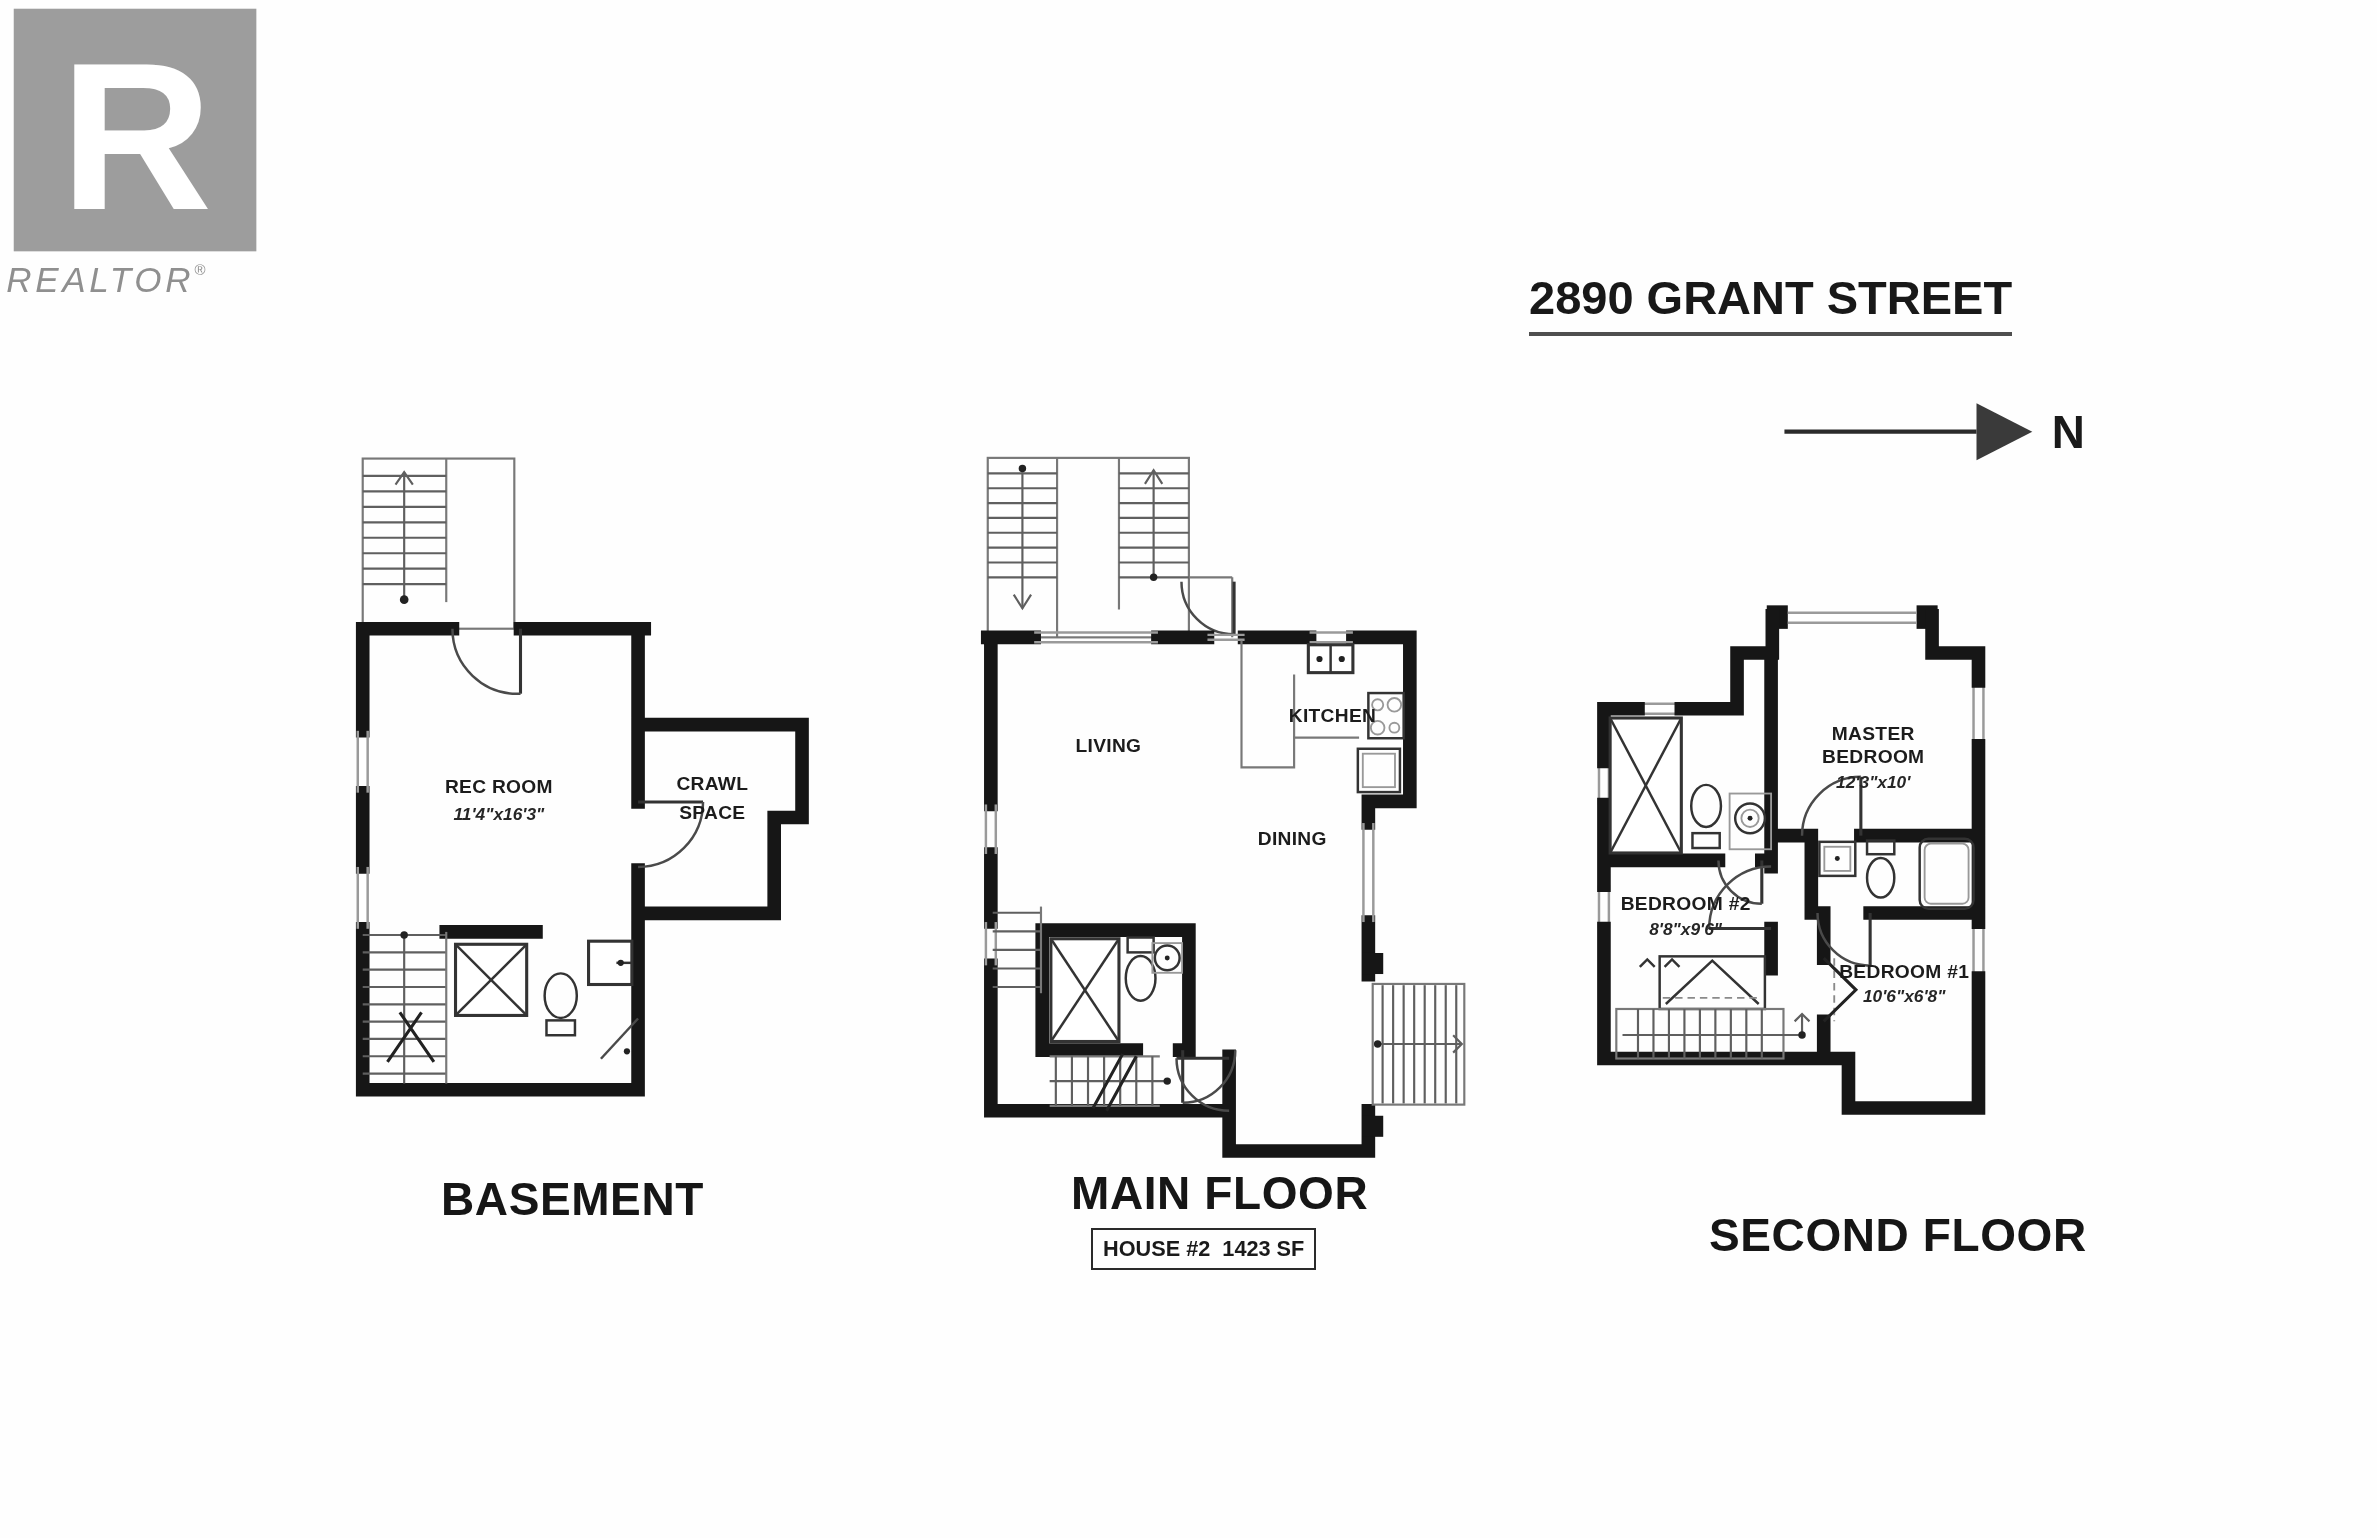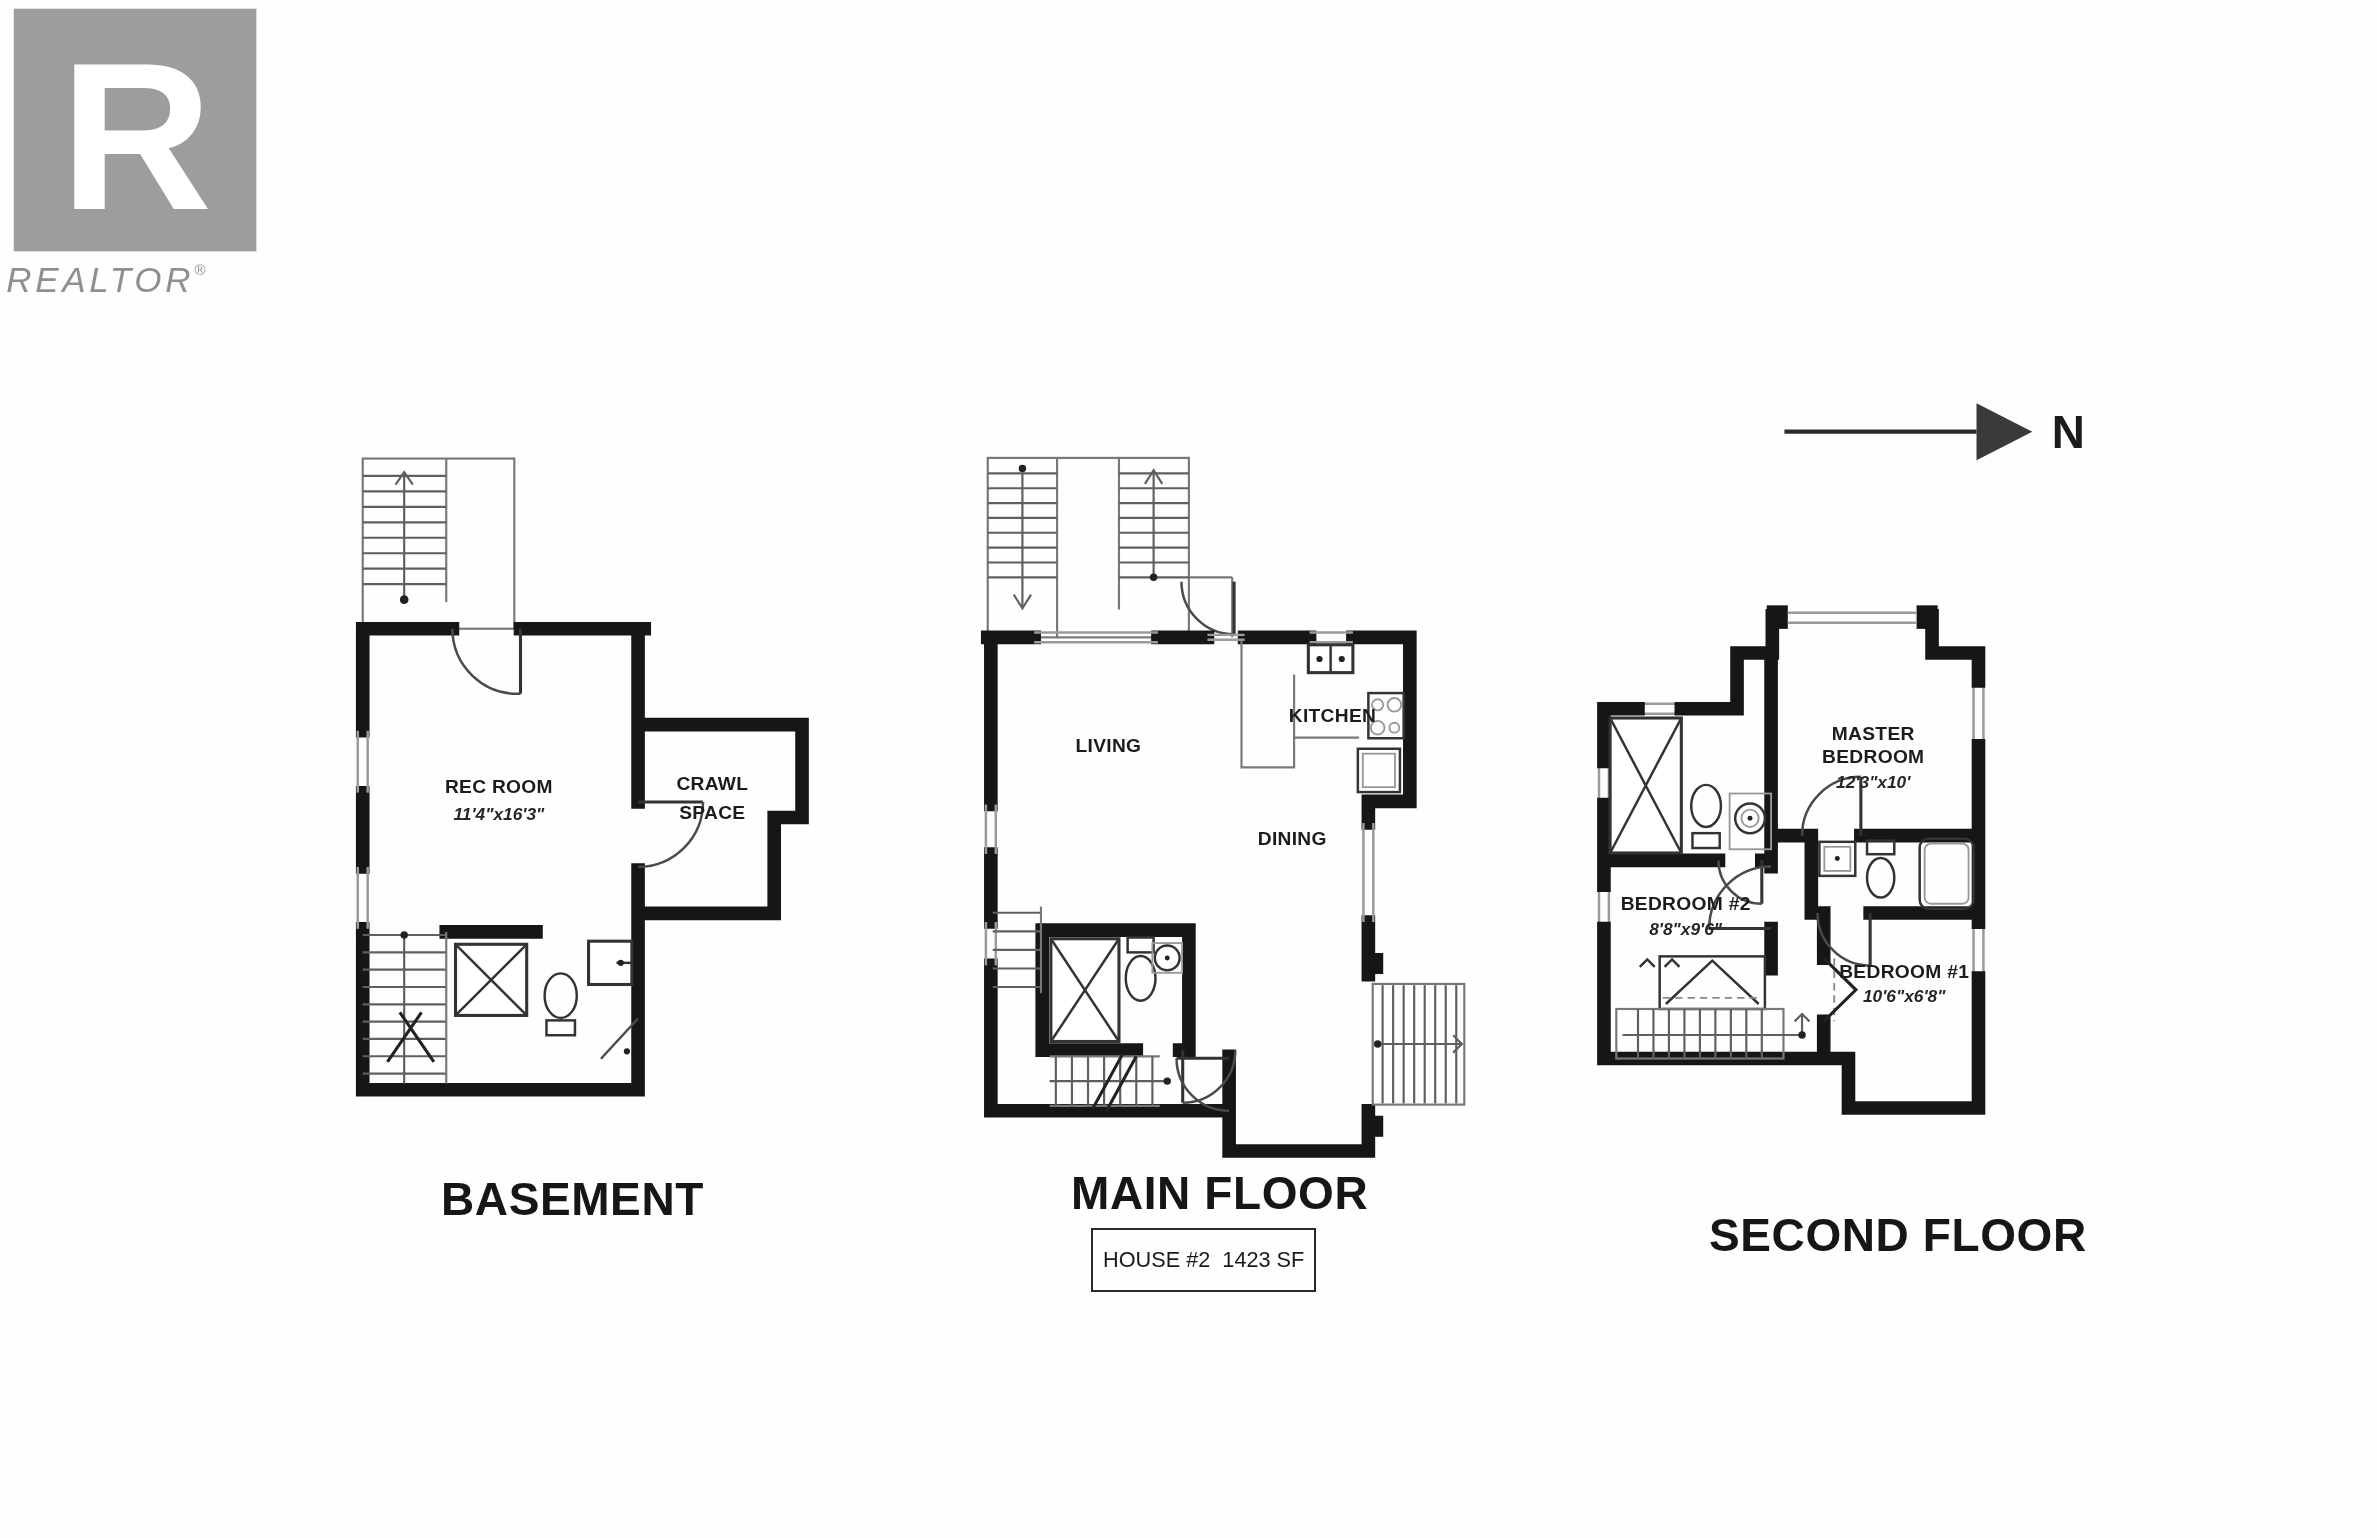--- a/index.html
+++ b/index.html
@@ -12,22 +12,22 @@
   
   #brand-line{left:6.2px;top:260px;width:297px;color:#8f8f8f;font-size:35px;
               letter-spacing:3.7px;font-weight:400;font-style:italic;}
   #brand-line sup{font-size:15px;vertical-align:17.3px;letter-spacing:0;}
   #page-title{left:1529px;top:270px;width:483px;text-align:center;font-size:47px;
               font-weight:700;color:#181818;padding-bottom:7.4px;
               border-bottom:4.3px solid #4f4f4f;letter-spacing:0px;white-space:nowrap;}
   
   .plan-caption{width:260px;font-size:46px;font-weight:700;
                 color:#161616;letter-spacing:0.6px;white-space:nowrap;}
-  #house-box{left:1091px;top:1228px;border:2.5px solid #2a2a2a;padding:17px 10px;
-             font-size:21.7px;font-weight:400;color:#1a1a1a;white-space:pre;}
+  #house-box{left:1091px;top:1228px;border:2.5px solid #2a2a2a;padding:6px 10px;
+             font-size:21.7px;font-weight:700;color:#1a1a1a;white-space:pre;}
   
   svg{display:block;}
   .wall{stroke:var(--wall);stroke-width:22;fill:none;stroke-linecap:square;}
   .thin{stroke:#787878;stroke-width:3.5;fill:none;}
   .tread{stroke:#5f5f5f;stroke-width:3.5;fill:none;}
   .win{stroke:#9a9a9a;stroke-width:4;fill:none;}
   .fix{stroke:#333;stroke-width:5;fill:#fff;}
   .fixl{stroke:#333;stroke-width:4;fill:none;}
   .fix2{stroke:#999;stroke-width:3;fill:none;}
   .door{stroke:#4a4a4a;stroke-width:4;fill:none;}
@@ -44,20 +44,21 @@
 <body>
 
 <div id="canvas">
 
   <svg class="abs" style="left:10px;top:5px" width="260" height="255" viewBox="0 0 420 412">
     <rect x="6" y="6" width="392" height="392" fill="var(--logo)"></rect>
     <text x="204" y="330" style="font:700 340px 'Liberation Sans',sans-serif;fill:#ffffff">R</text>
   </svg>
   <div class="abs" id="brand-line"><span>REALTOR</span><sup>®</sup></div>
 
+  <div class="abs" id="page-title">2890 GRANT STREET</div>
 
   <svg class="abs" style="left:1777px;top:387px" width="347" height="93" viewBox="0 0 560 150">
     <line x1="12" y1="72" x2="322" y2="72" stroke="#2b2b2b" stroke-width="7"></line>
     <polygon points="322,26 412,72 322,118" fill="#3a3a3a"></polygon>
     <text x="470" y="98" style="font:700 74px 'Liberation Sans',sans-serif;fill:#1a1a1a">N</text>
   </svg>
 
   <svg class="abs" style="left:341px;top:440px" width="557" height="693" viewBox="0 0 900 1120">
     <g>
       <rect class="thin" x="35" y="30" width="245" height="275"></rect>

